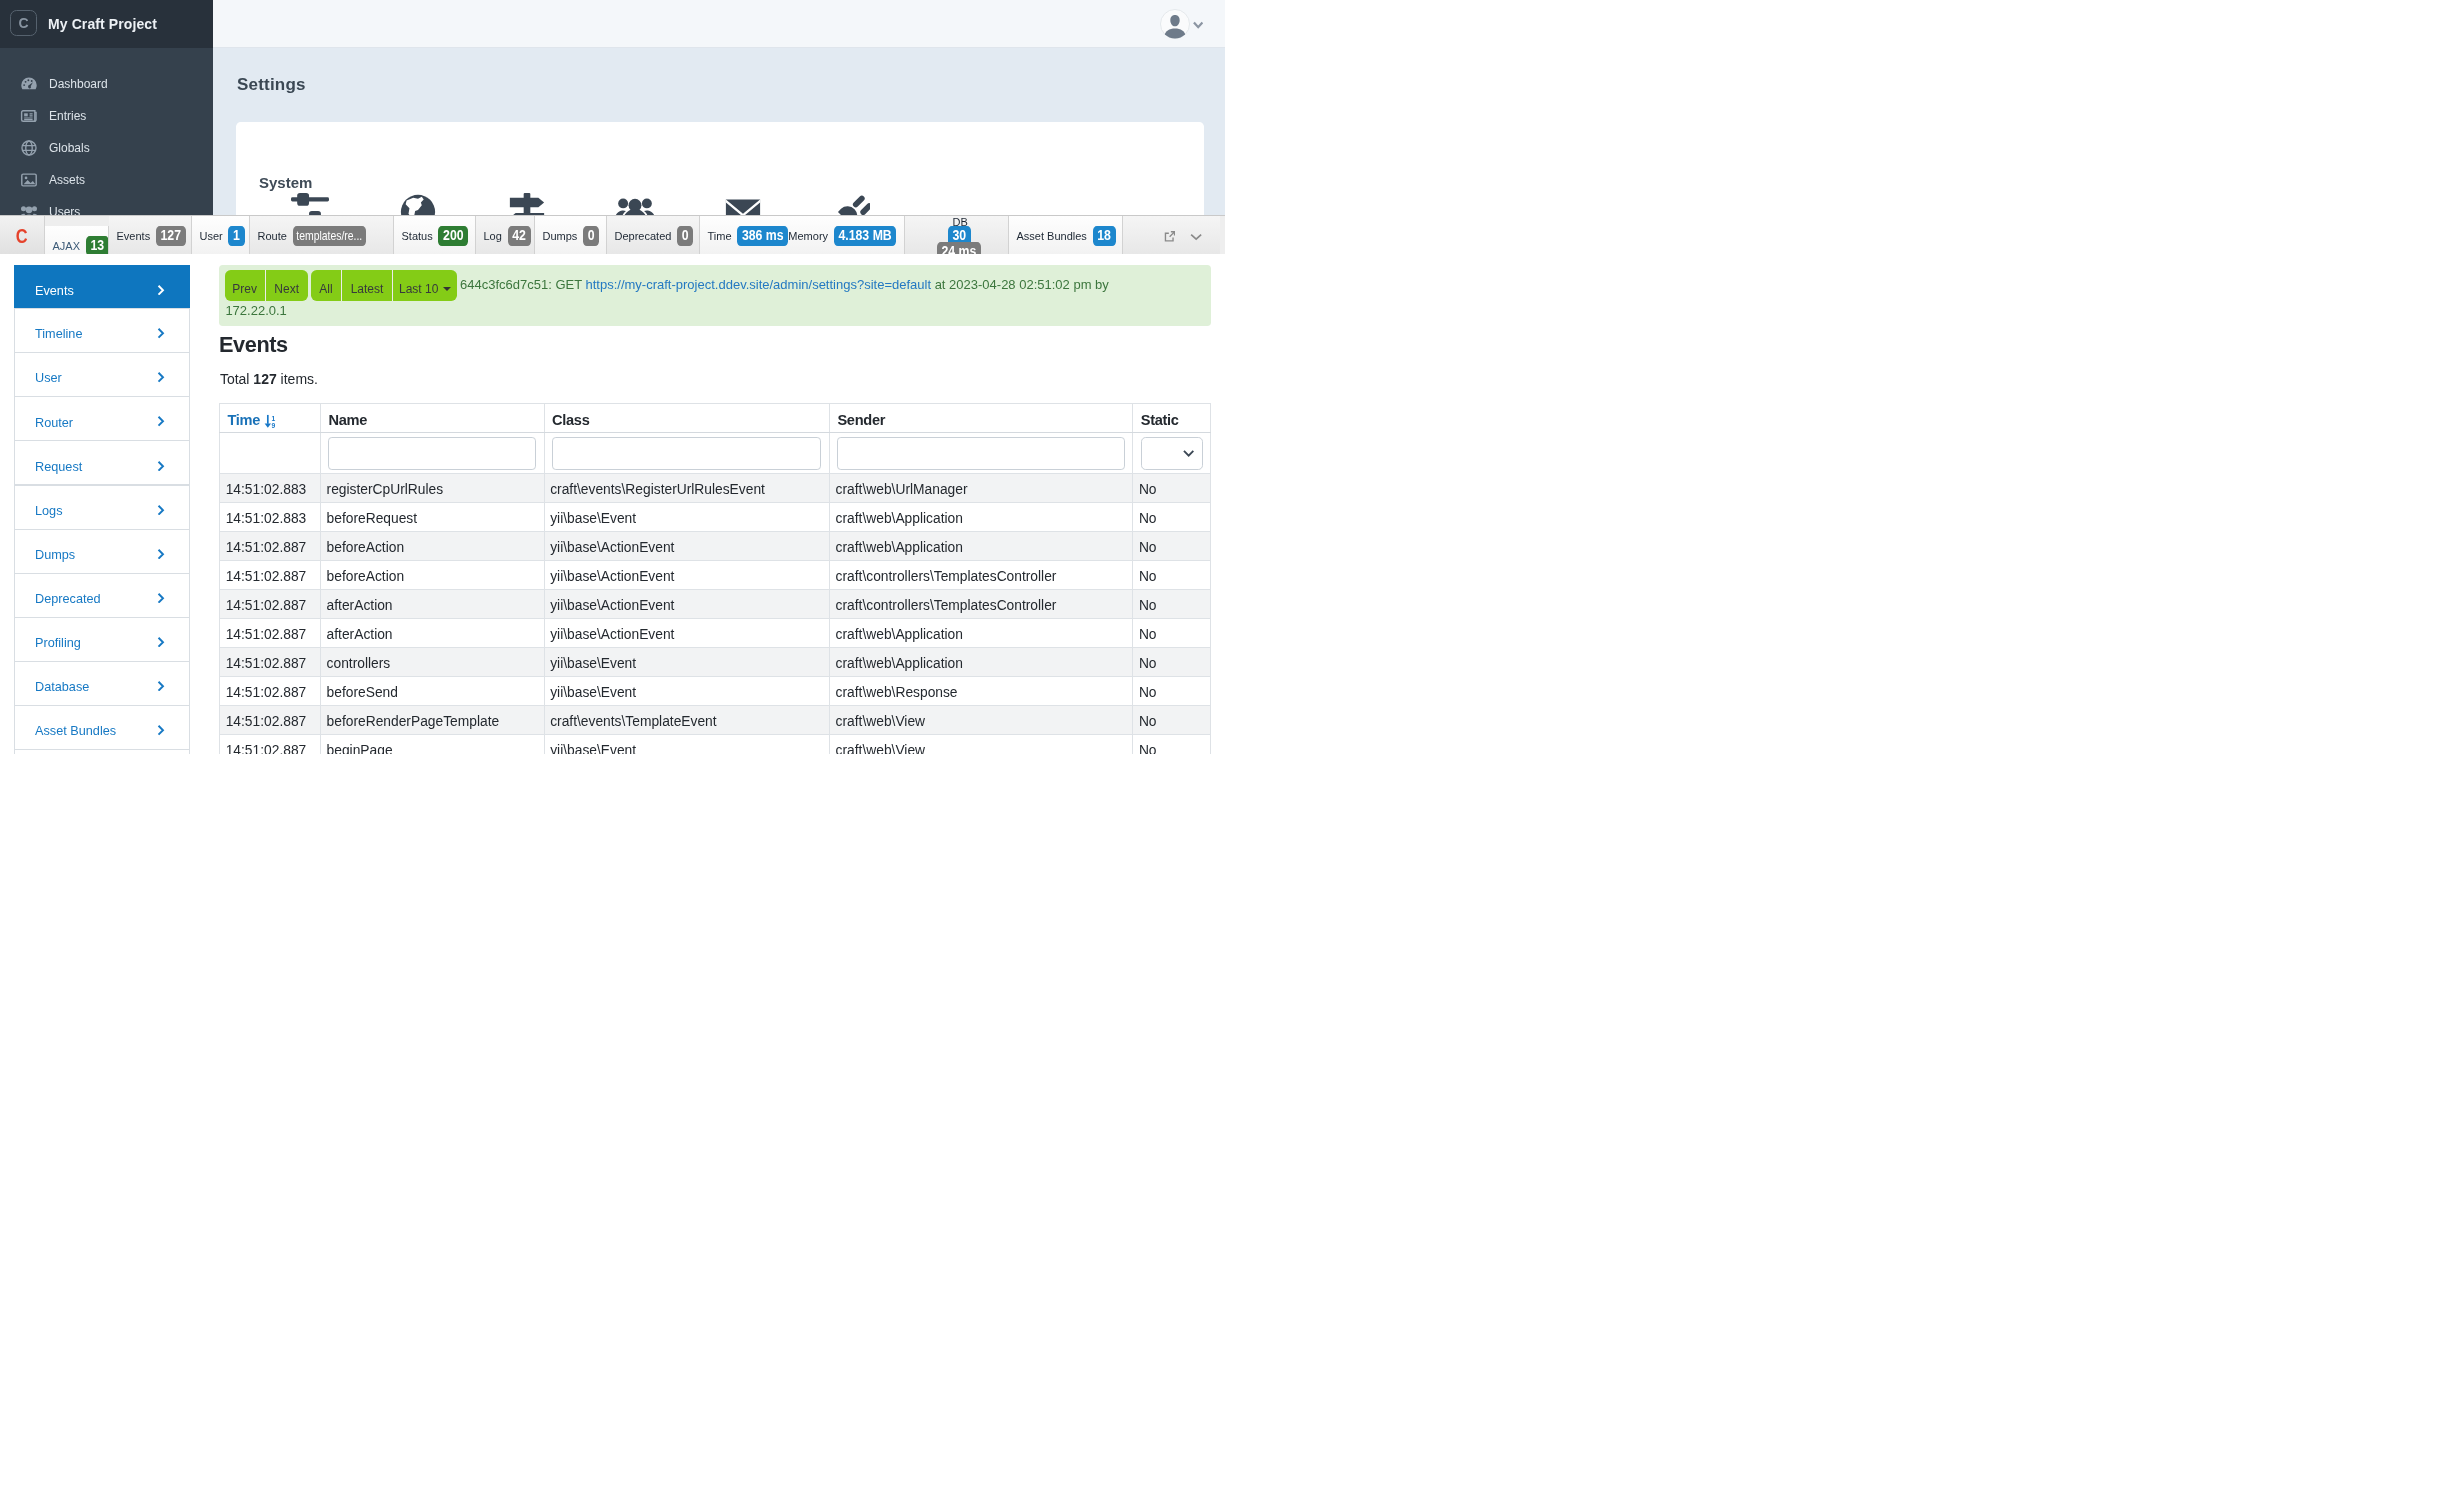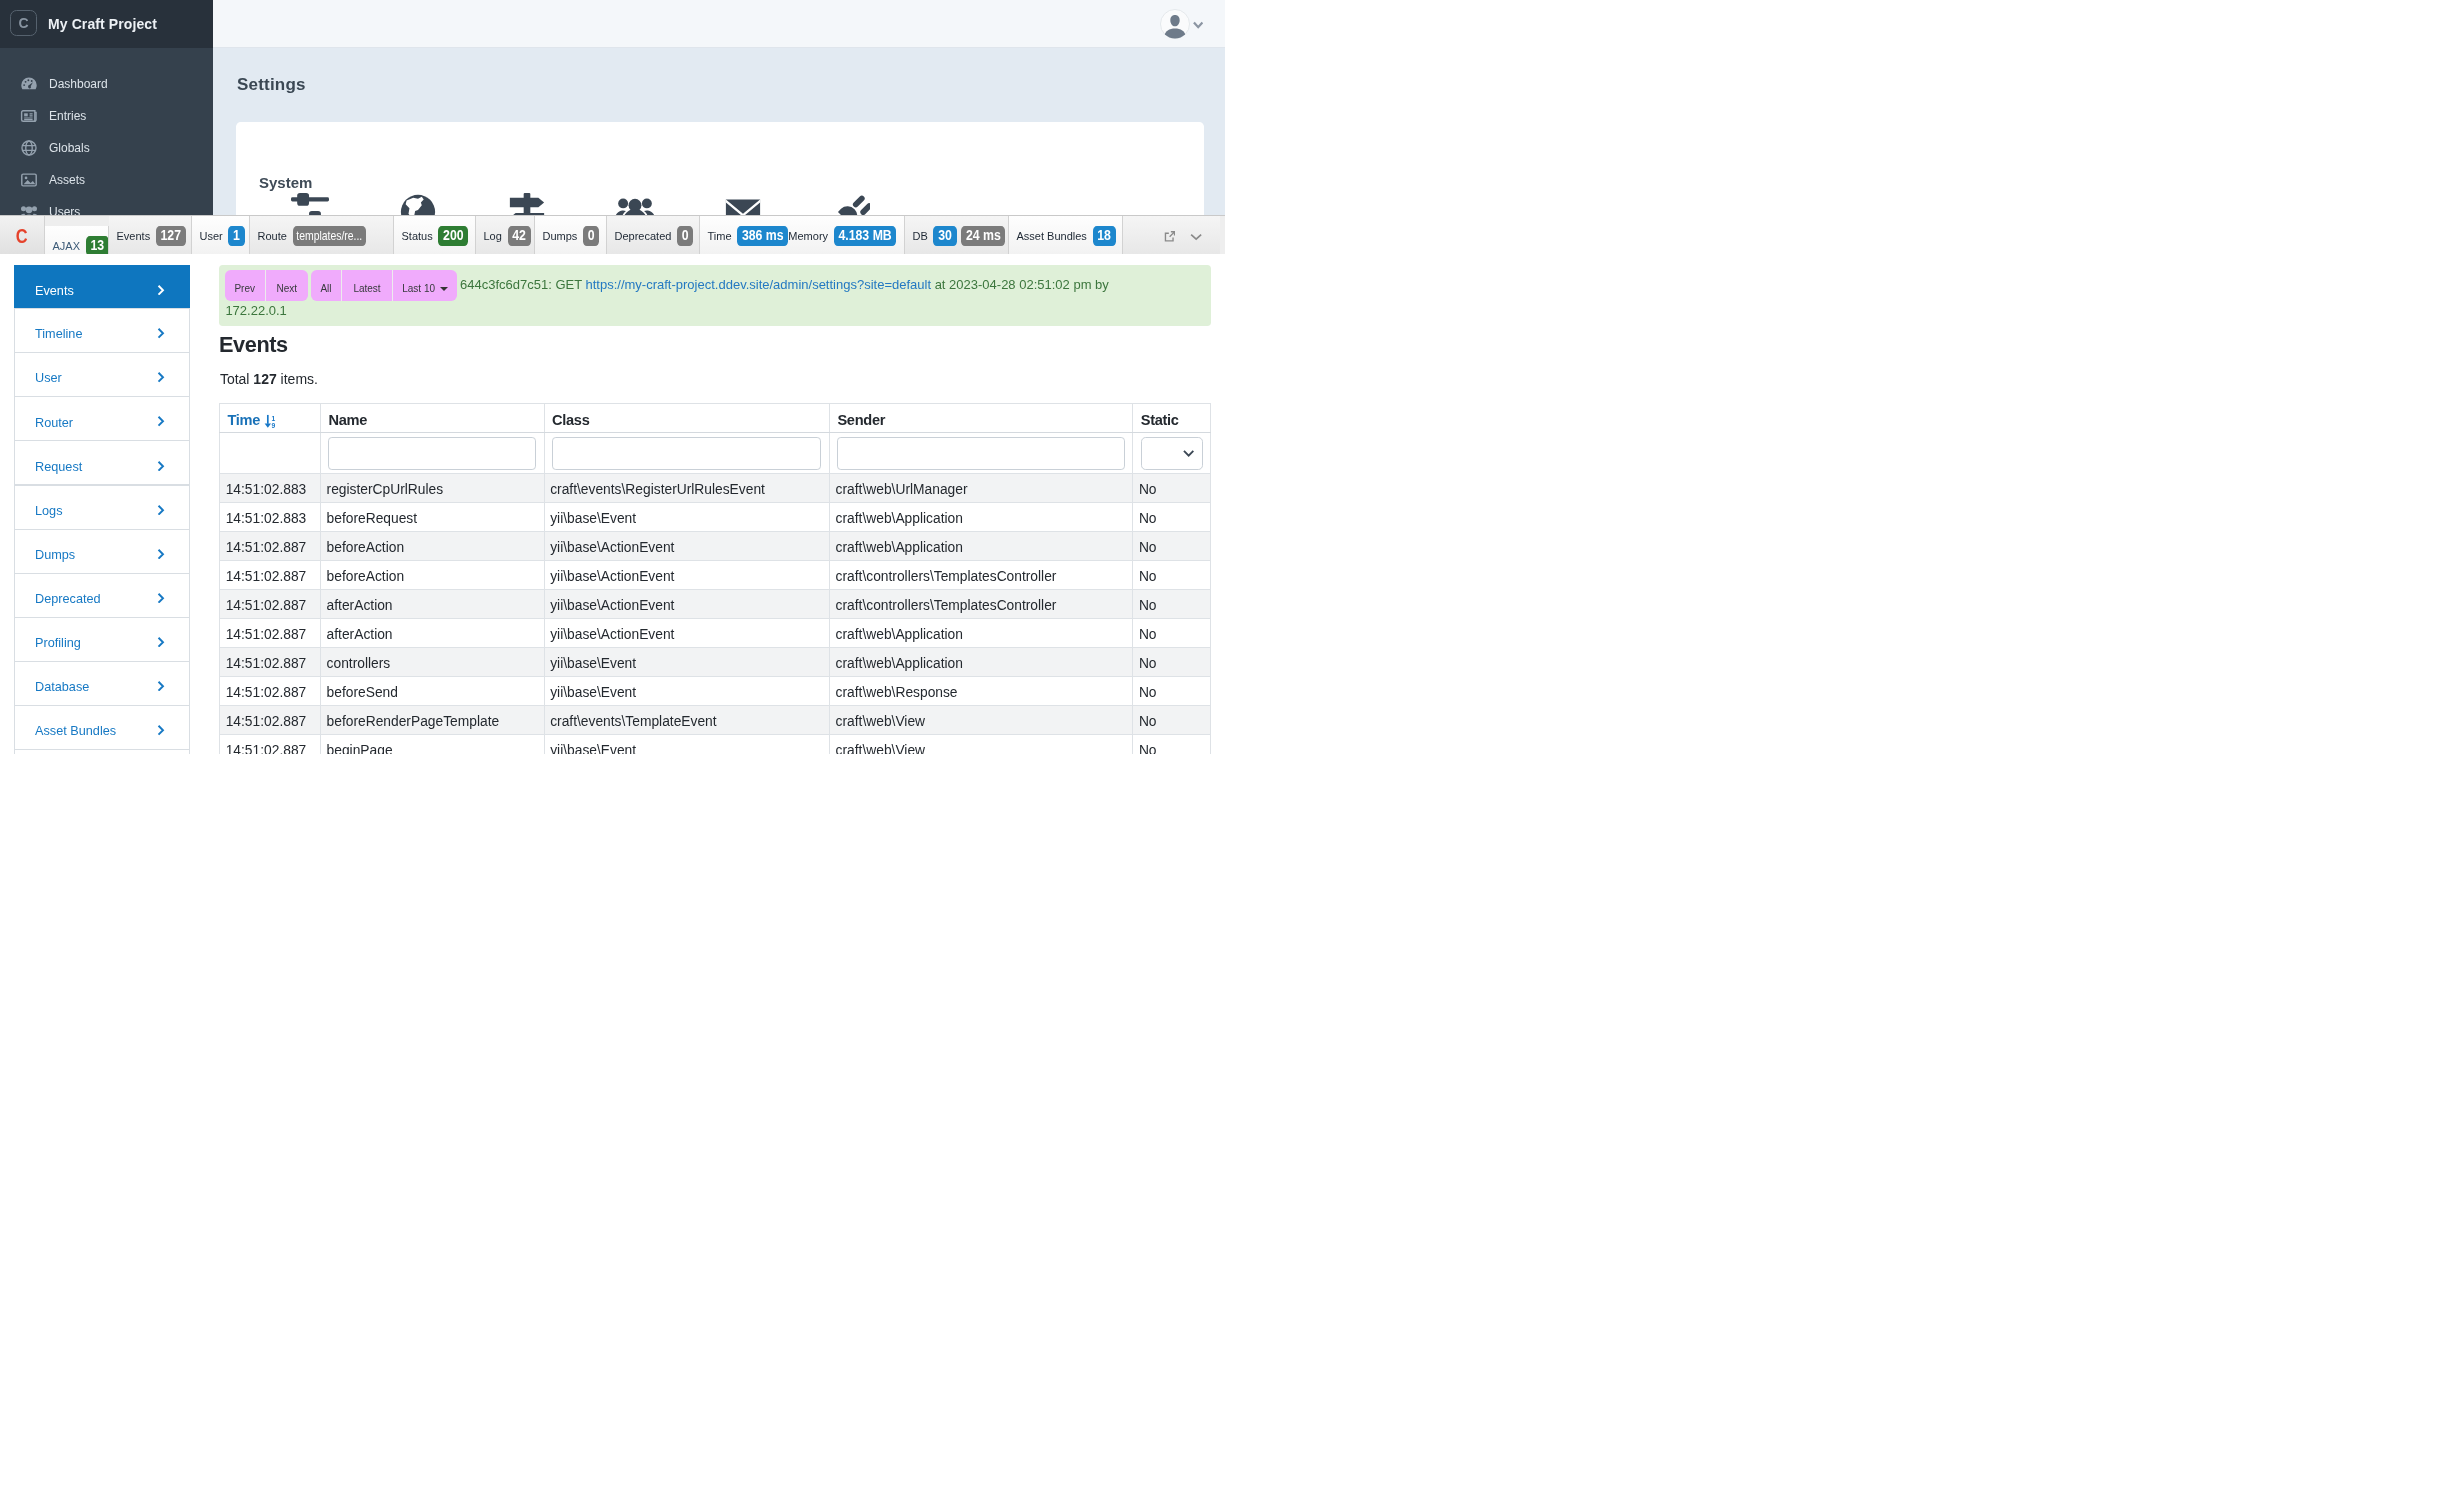--- a/index.html
+++ b/index.html
@@ -40,21 +40,21 @@
 #panel { left:0; top:254px; width:1225px; height:499px; background:#fff; }
 #menu { left:14px; top:265px; width:176px; }
 .mi { position:relative; width:176px; height:45px; margin-top:-0.9px; border:0.9px solid #d9dee3; background:#fff; color:#1779c4; font-size:12.7px; display:flex; align-items:center; padding-left:20px; padding-top:7.5px; }
 .mi:first-child { margin-top:0; height:44px; }
 .mi.active { background:#0e76bf; border-color:#0e76bf; color:#fff; }
 .mi .chev { position:absolute; right:24.5px; top:50%; margin-top:-2.4px; width:7.5px; height:10.4px; }
 
 #content { left:219px; top:265px; width:992px; }
 #greenbar { position:absolute; left:0; top:0; width:992px; height:61px; background:#dff0d8; border-radius:3.8px; }
 .btn-group { position:absolute; top:5.2px; height:31px; display:flex; border-radius:5.7px; overflow:hidden; }
-.gbtn { height:37px; background:#f0abfc; color:#373a3c; font-size:10px; display:flex; align-items:center; justify-content:center; border-right:0.9px solid #ececec; }
+.gbtn { height:37px; background:#84cc16; color:#373a3c; font-size:12px; display:flex; align-items:center; justify-content:center; border-right:0.9px solid #ececec; }
 .gbtn:last-child { border-right:none; }
 #g1 { left:5.7px; }
 #g2 { left:92px; }
 #gtext1 { position:absolute; left:241px; top:11.8px; font-size:13px; color:#3c763d; white-space:nowrap; }
 #gtext1 .lnk { color:#2479c2; }
 #gtext2 { position:absolute; left:6.4px; top:38px; font-size:13px; color:#3c763d; }
 
 #h1-events { position:absolute; left:0px; top:67px; font-size:21.7px; line-height:26px; font-weight:bold; color:#24292f; letter-spacing:-0.4px; }
 #total-line { position:absolute; left:0.9px; top:106px; font-size:14px; color:#24292f; }
 
@@ -232,21 +232,21 @@
     <div class="tb alt" style="width:93px;">
         <span class="pad">Deprecated</span>
         <span class="badge gr">0</span>
       </div>
     <div class="tb" style="width:205px;">
         <span class="pad">Time</span>
         <span class="badge b">386 ms</span>
         <span style="padding-left:0;">Memory</span>
         <span class="badge b">4.183 MB</span>
       </div>
-    <div class="tb alt" style="width:104px;">
+    <div class="tb alt" style="width:104px;flex-direction:column;">
         <span class="pad">DB</span>
         <span class="badge b">30</span>
         <span class="badge gr" style="margin-left:4.7px;">24 ms</span>
       </div>
     <div class="tb" style="width:114px;">
         <span class="pad">Asset Bundles</span>
         <span class="badge b">18</span>
       </div>
     <div class="tb alt" style="width:97px; border-right:none; position:relative;">
       <svg style="position:absolute;left:41px;top:14.6px;" width="11.3" height="11.3" viewBox="0 0 14 14">

